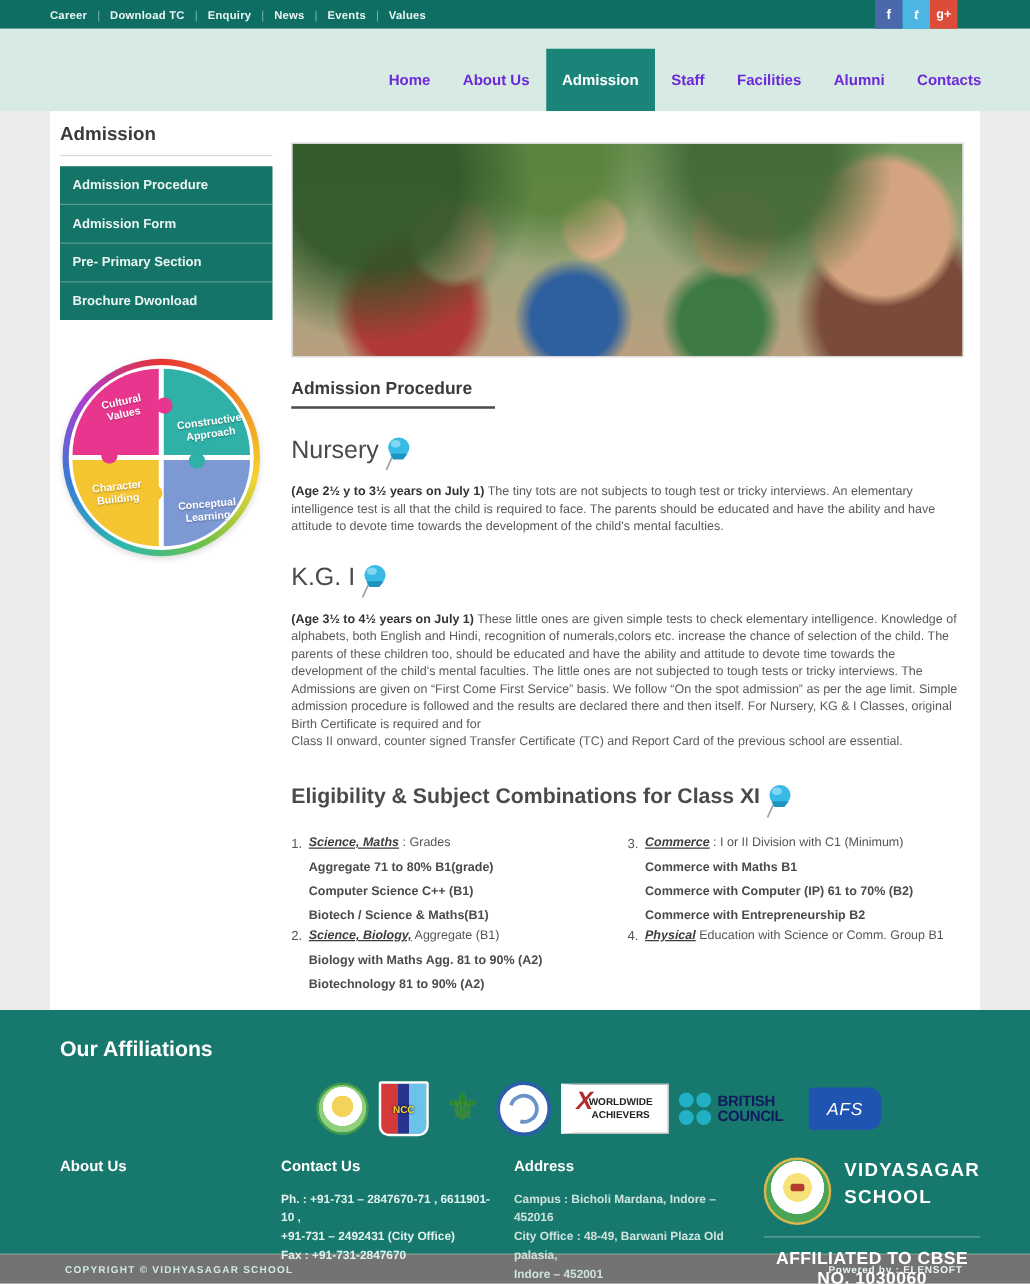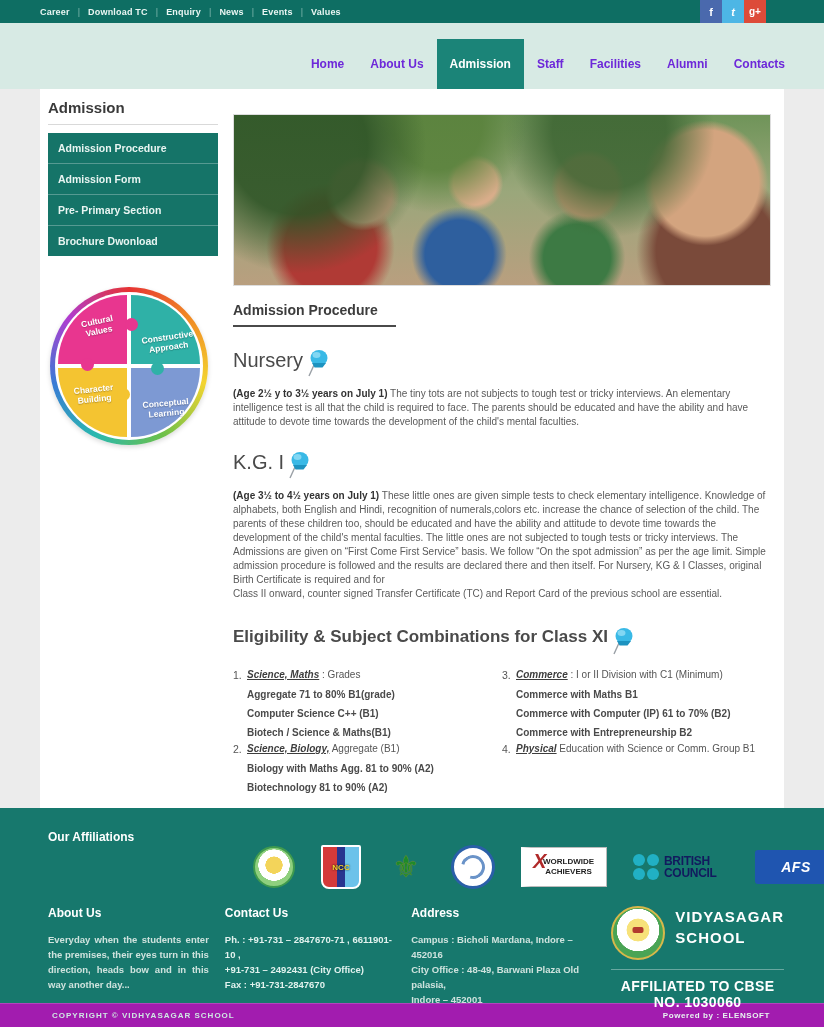--- a/index.html
+++ b/index.html
@@ -130,22 +130,22 @@
   .elig-lead { font-weight:bold; font-style:italic; color:#3d3d3d;text-decoration:underline; }
   .elig-line { font-weight:600; color:#4a4a4a; margin-top:8px; line-height:11px; }
   .elig-head-line { line-height:12px; }
   .note {
     margin-top:14px; border-top:1px solid #e3e3e3; border-bottom:1px solid #e3e3e3;
     padding:8px 0 9px 0; font-size:9.5px; line-height:15px; color:#5a5a5a;
   }
   .note b { color:#333; }
   
   .footer { height:195px; background:#17786d; padding:0 40px; position:relative; }
-  .aff-title { padding-top:22px; margin-left:8px; color:#fff; font-size:12px; font-weight:bold; }
-  .logo-row { display:flex; align-items:center; margin-left:213px; gap:26px; height:46px; }
+  .aff-title { padding-top:22px; margin-left:8px; color:#fff; font-size:17px; font-weight:bold; }
+  .logo-row { display:flex; align-items:center; margin-top:14px; margin-left:213px; gap:8px; height:46px; }
   .aff-logo { flex-shrink:0; display:flex; align-items:center; justify-content:center; }
   .lg-school {
     width:42px; height:42px; border-radius:50%;
     background:radial-gradient(circle at 50% 45%, #f3d45a 0 30%, #fff 31% 55%, #8fd07e 56%);
     border:2px solid #3f9a4d;
   }
   .lg-ncc {
     width:40px; height:44px; background:linear-gradient(90deg,#d43a3a 0 38%, #28348f 38% 62%, #6cc2ea 62%);
     border:2px solid #fff; border-radius:2px 2px 8px 8px;
     color:#f3d430; font-size:8px; font-weight:bold; text-shadow:0 0 2px #000;
@@ -157,43 +157,43 @@
   .lg-award::after { content:""; position:absolute; inset:7px; border-radius:50%;
     border:3px solid #6a93c8; border-left-color:transparent; transform:rotate(-30deg); }
   .lg-ww { width:86px; height:40px; background:#fff; border:1px solid #bbb;
     color:#222; font-size:8px; font-weight:bold; text-align:center; line-height:10px; padding:2px;
     border-left:10px solid #fff; position:relative; }
   .lg-ww::before { content:"X"; position:absolute; left:2px; top:8px; color:#b02a2a; font-size:20px; font-weight:bold; font-style:italic; }
   .lg-bc { width:96px; height:40px; display:flex; align-items:center; gap:5px; }
   .bc-dots { display:grid; grid-template-columns:12px 12px; grid-gap:2px; }
   .bc-dot { width:12px; height:12px; border-radius:50%; background:#21b0c4; }
   .bc-text { color:#121a5e; font-size:12px; font-weight:bold; line-height:12px; letter-spacing:-.3px; }
-  .lg-afs { width:82px; height:34px; background:#1f55b0; border-radius:3px 10px 10px 3px;
-    color:#fff; font-size:14px; font-weight:bold; font-style:italic; letter-spacing:.5px; }
+  .lg-afs { width:58px; height:34px; background:#1f55b0; border-radius:3px 10px 10px 3px;
+    color:#fff; font-size:14px; font-weight:normal; font-style:italic; letter-spacing:.5px; }
   .foot-cols { display:flex; margin-top:16px; margin-left:8px; gap:16px; }
   .fc-title { color:#fff; font-size:12px; font-weight:bold; margin-bottom:12px; }
   .fc-text { color:#cfe3de; font-size:9.5px; font-weight:600; line-height:15px; }
   .fc-about { width:170px; }
   .fc-about .fc-text { text-align:justify; }
   .fc-contact { width:180px; }
   .fc-contact .fc-text { color:#e2f2ee; font-weight:bold; }
   .fc-address { width:182px; }
   .fc-logo { flex:1; padding-left:12px; }
   .fl-row { display:flex; align-items:flex-start; gap:10px; justify-content:center; }
   .fl-emblem {
     width:54px; height:54px; border-radius:50%;
     background:radial-gradient(circle at 50% 44%, #f7e27a 0 30%, #fff 31% 56%, #4aa455 57%);
     border:2px solid #d8b84a; position:relative; flex-shrink:0;
   }
   .fl-emblem::after { content:""; position:absolute; left:50%; top:44%; width:11px; height:6px;
     transform:translate(-50%,-50%); background:#b23b2e; border-radius:2px; }
   .fl-name { color:#fff; font-size:15px; font-weight:bold; letter-spacing:1px; line-height:21px; }
   .fl-aff { margin-top:9px; border-top:1px solid rgba(255,255,255,.35); padding-top:8px;
     color:#fff; font-size:14px; font-weight:bold; text-align:center; letter-spacing:.4px; }
-  .bottombar { height:24px; background:#a21caf; border-top:1px solid rgba(255,255,255,.18);
+  .bottombar { height:24px; background:#737373; border-top:1px solid rgba(255,255,255,.18);
     display:flex; align-items:center; padding:0 54px 0 52px;text-align:center; }
   .copyright { color:#cfe8e3; font-size:8px; font-weight:bold; letter-spacing:1px; }
   .powered { margin-left:auto; color:#e8f5f1; font-size:8px; font-weight:bold; letter-spacing:.6px; }
 </style>
 </head>
 <body>
 
 <div class="topbar">
   <div class="topbar-links">
     <span class="topbar-link">Career</span>
@@ -356,21 +356,20 @@
           <div class="bc-dot"></div>
       </div>
       <div class="bc-text">BRITISH COUNCIL</div>
     </div>
     <div class="aff-logo lg-afs">AFS</div>
   </div>
 
   <div class="foot-cols">
     <div class="fc-about">
       <div class="fc-title">About Us</div>
-      <div class="fc-text">Everyday when the students enter the premises, their eyes turn in this direction, heads bow and in this way another day...</div>
     </div>
     <div class="fc-contact">
       <div class="fc-title">Contact Us</div>
       <div class="fc-text">
         <div>Ph. : +91-731 – 2847670-71 , 6611901-10 ,</div>
         <div>+91-731 – 2492431 (City Office)</div>
         <div>Fax : +91-731-2847670</div>
       </div>
     </div>
     <div class="fc-address">

